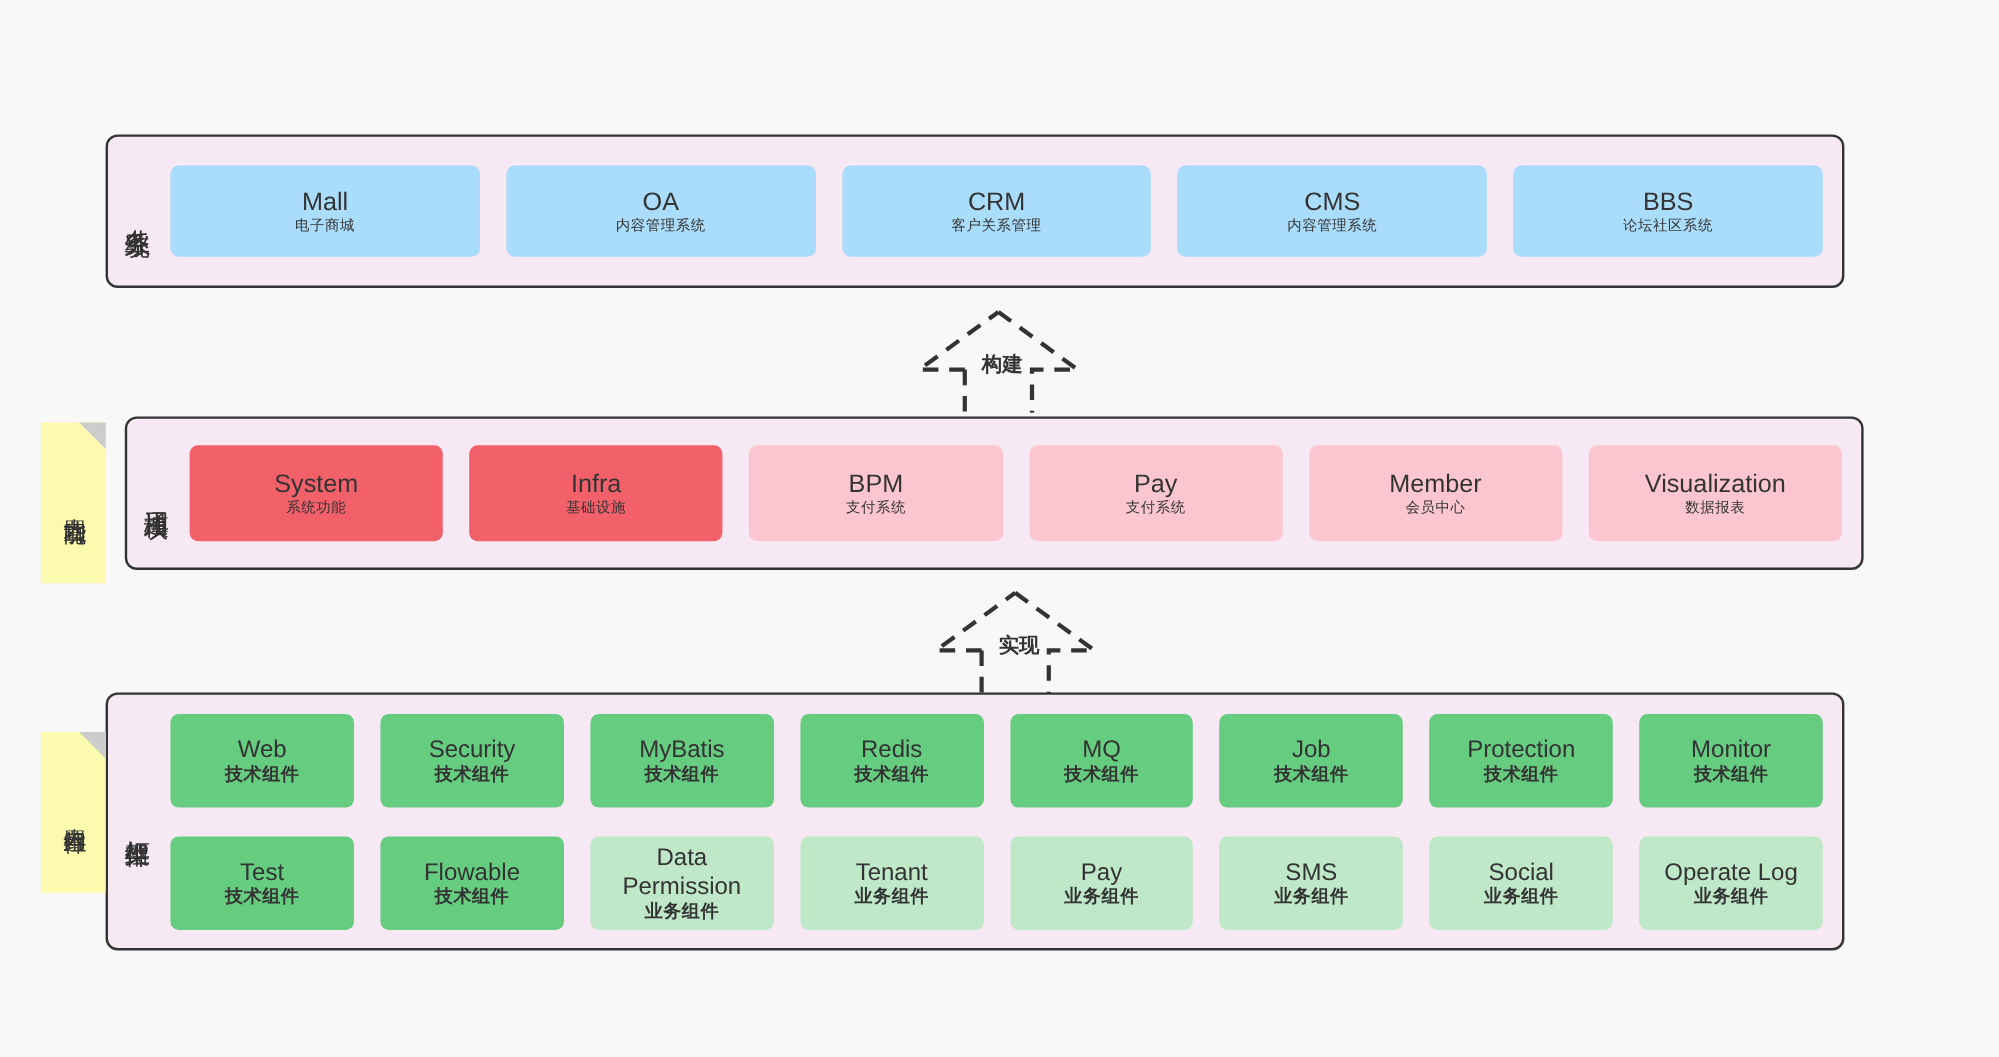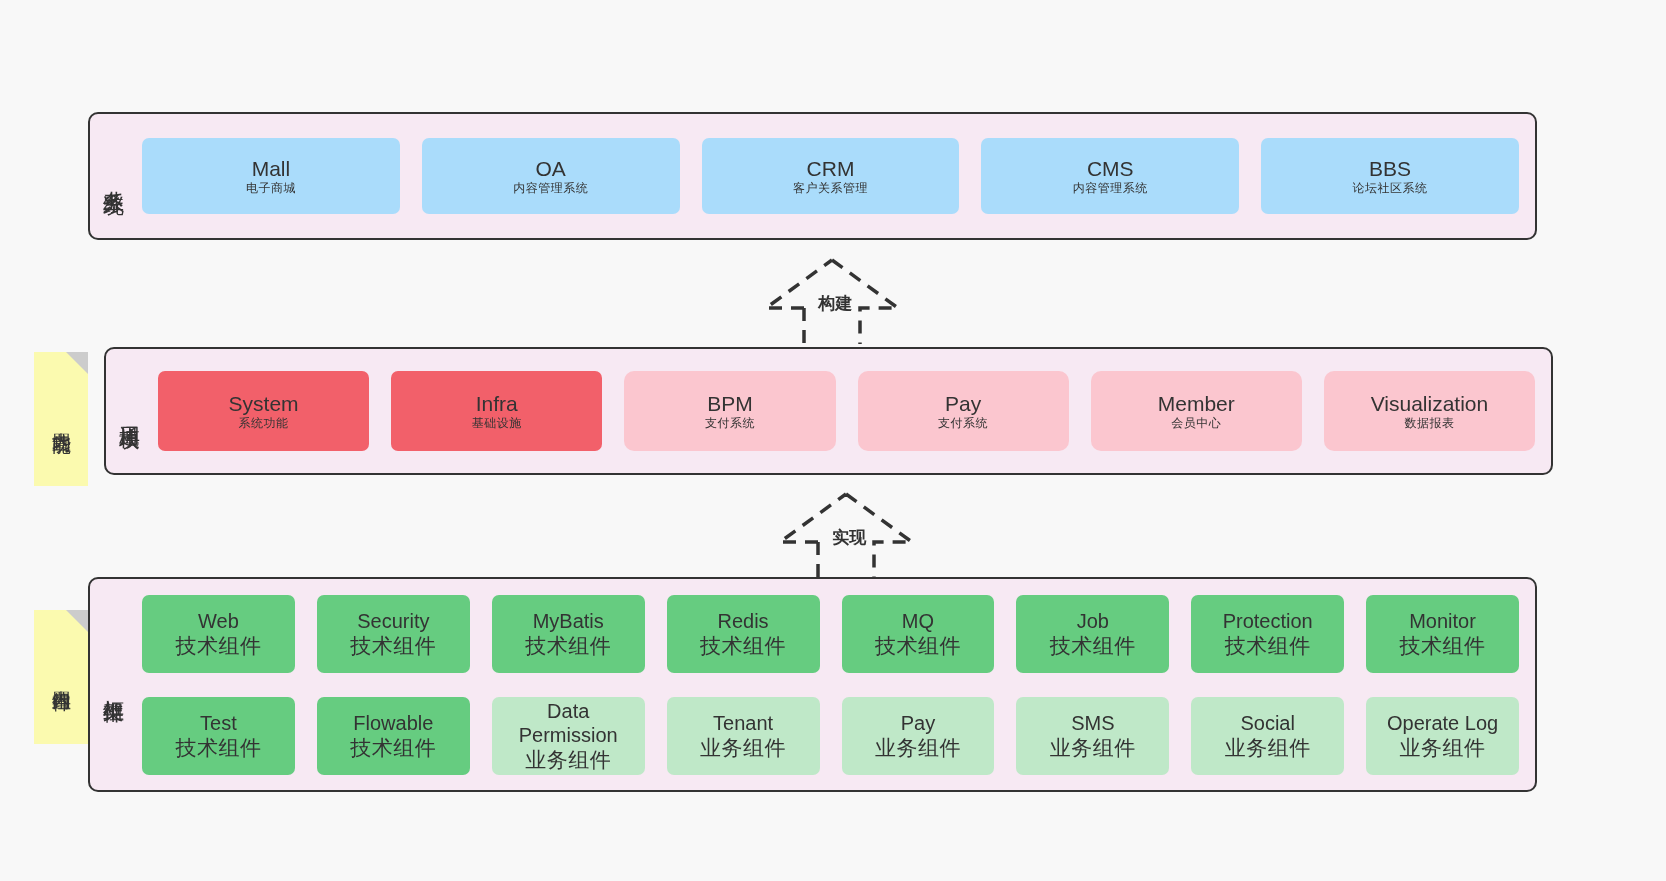--- a/index.html
+++ b/index.html
@@ -82,30 +82,30 @@
 
   
   #layer-business { left: 88px; top: 112px; width: 1449px; height: 128px; }
   #layer-business .layer-body { padding-right: 16px; }
   #layer-business .cell { height: 76px; background: #aadcfb; }
 
   
   #layer-common { left: 88px; top: 347px; width: 1449px; height: 128px; margin-left: 16px; }
   #layer-common .cell { height: 80px; }
   .c-strong { background: #f2606a; }
-  .c-soft   { background: #fbc6cf; border-radius: 10px; }
+  .c-soft   { background: #fbc6cf; }
 
   
   #layer-framework { left: 88px; top: 577px; width: 1449px; height: 215px; }
   #layer-framework .layer-body { gap: 24px; }
   #layer-framework .cell { height: 78px; }
   .g-strong { background: #66cc80; }
   .g-soft   { background: #bfe8c8; }
   #layer-framework .cell .en { font-size: 20px; }
-  #layer-framework .cell .cn { font-size: 21px; }
+  #layer-framework .cell .cn { font-size: 15px; font-weight: bold; }
   .cell.three .en { font-size: 20px; }
 
   
   .note {
     position: absolute;
     width: 54px;
     background: #fbfaaf;
     box-sizing: border-box;
     display: flex;
     align-items: center;

